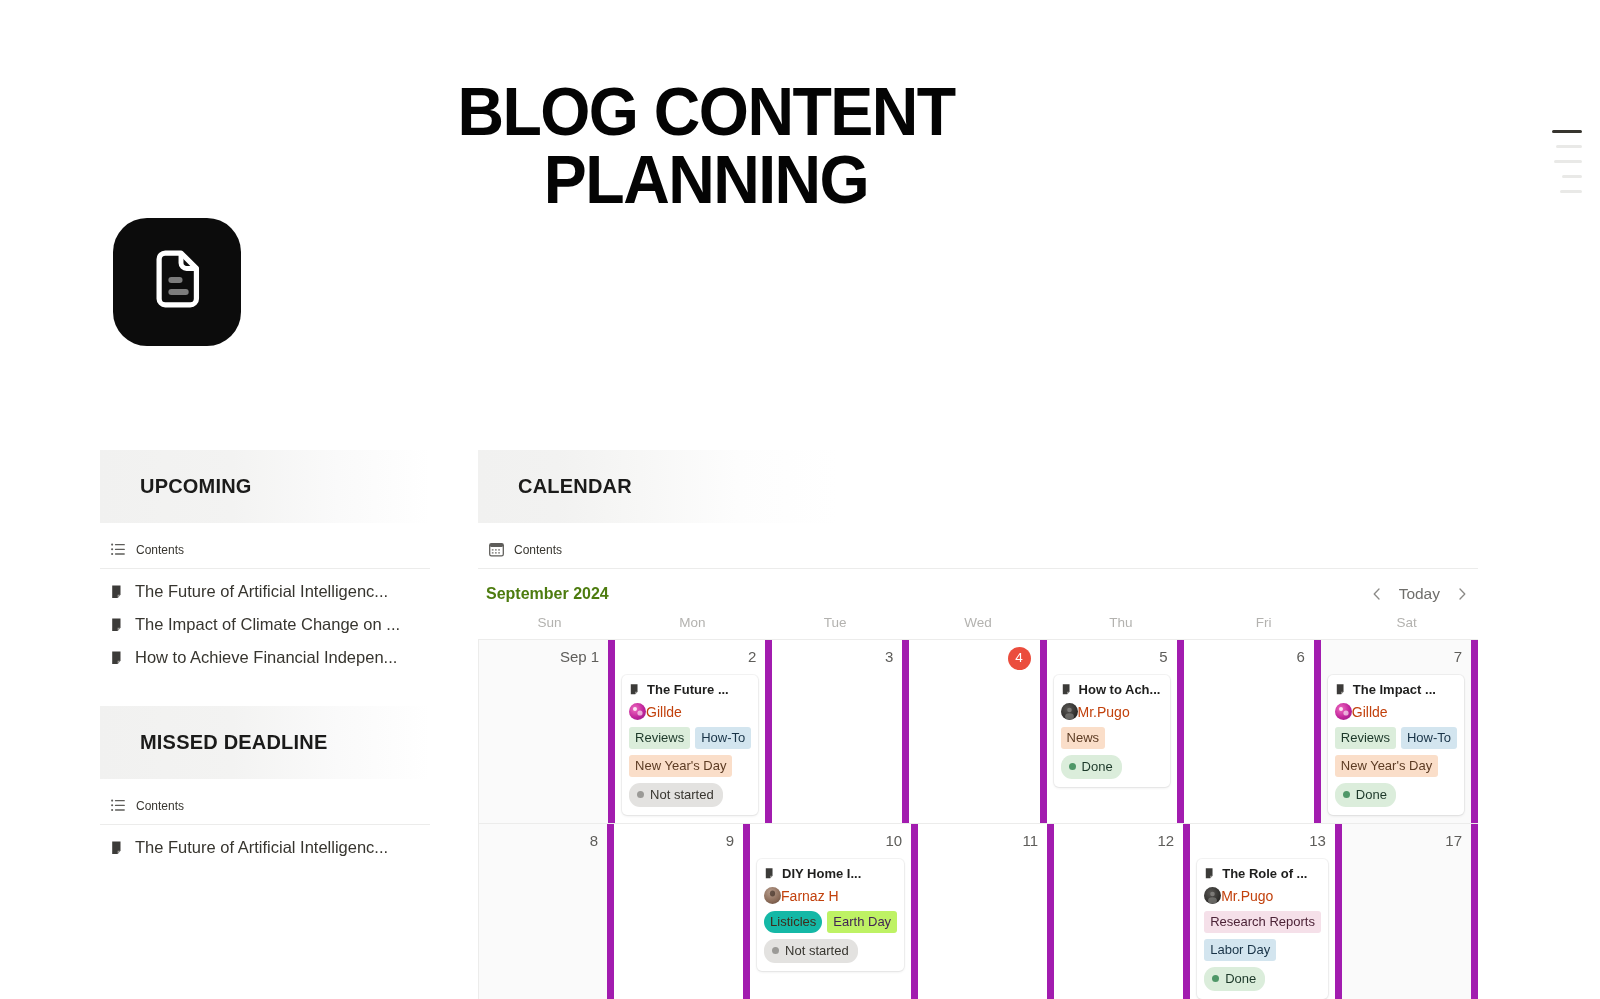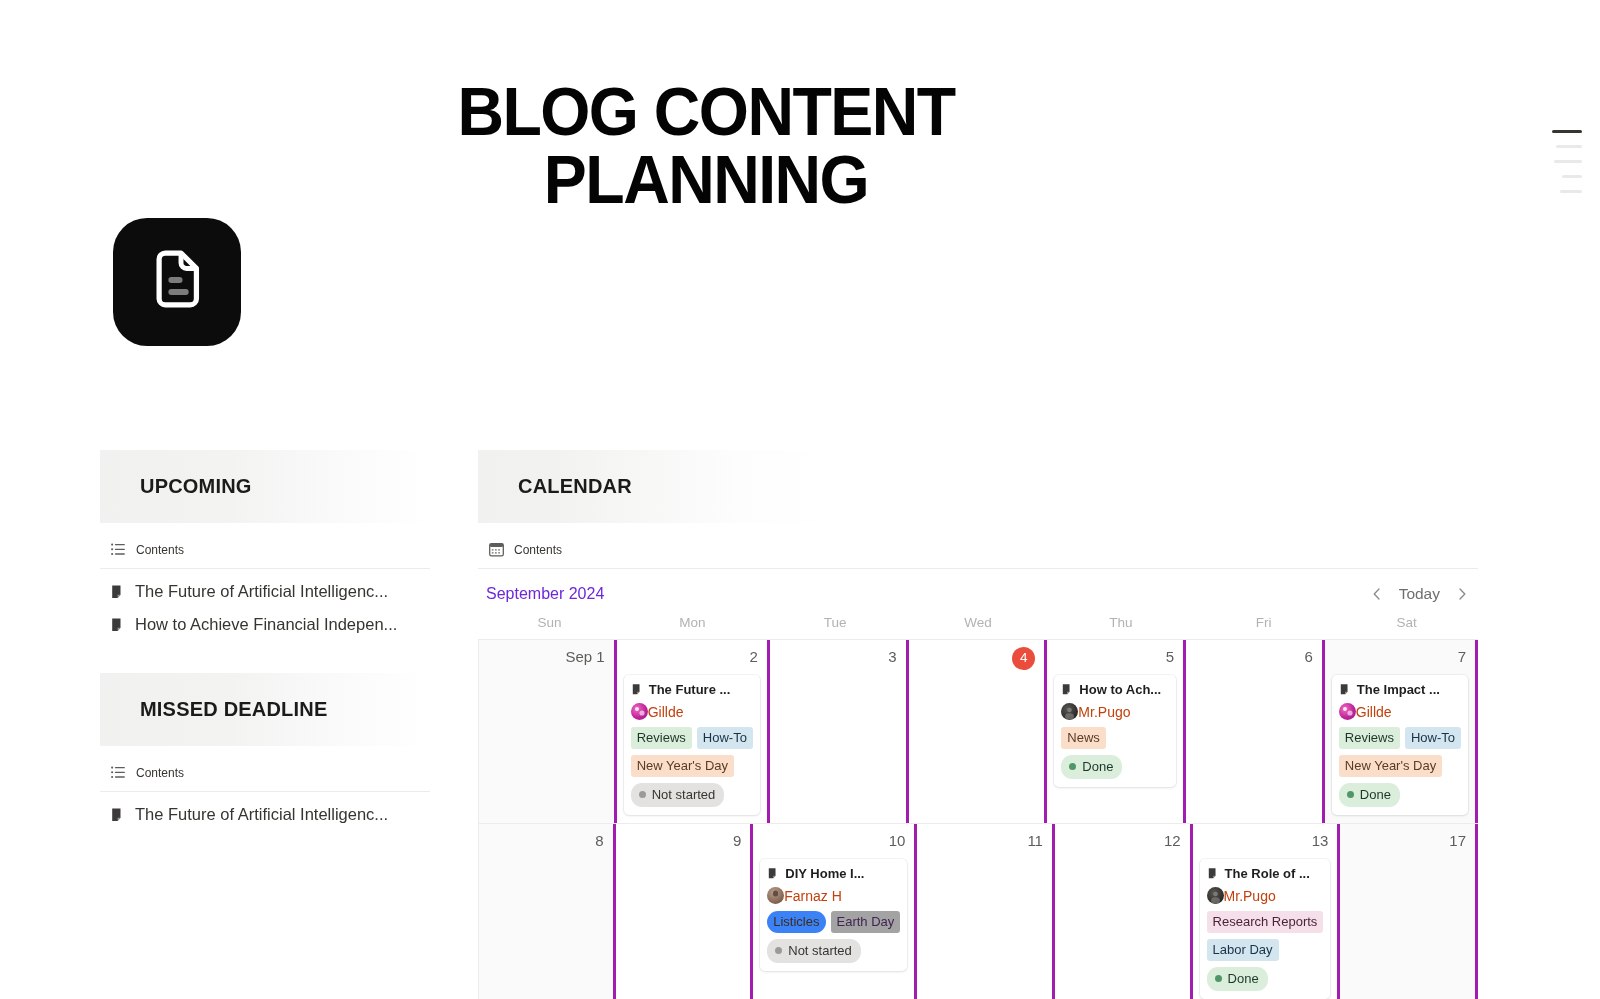--- a/index.html
+++ b/index.html
@@ -91,38 +91,38 @@
     padding: 7px 0 7px 10px; font-size: 16.5px; color: #37352f;
     white-space: nowrap; overflow: hidden;
   }
   .link-item .ico { width: 16px; height: 16px; flex: none; display:block; }
 
   
   .cal-toolbar {
     display: flex; align-items: center; justify-content: space-between;
     padding: 16px 8px 12px 8px;
   }
-  .cal-month { font-size: 16px; font-weight: 400; color: #6d28d9; text-align: center; }
+  .cal-month { font-size: 16px; font-weight: 700; color: #4d7c0f; text-align: center; }
   .cal-nav { display: flex; align-items: center; gap: 14px; color: #8b8a87; }
   .cal-nav .chev { width: 16px; height: 16px; display: block; cursor: pointer; }
   .cal-nav .today { font-size: 15.5px; color: #6f6e6b; cursor: pointer; }
 
   .weekdays { display: grid; grid-template-columns: repeat(7, 1fr); }
   .weekdays div {
     text-align: center; font-size: 13.5px; color: #b3b2af;
     padding-bottom: 9px;
   }
 
   .weeks { border-top: 1px solid #ececeb; }
   .week {
     display: grid; grid-template-columns: repeat(7, 1fr);
     border-bottom: 1px solid #ececeb;
   }
   .daycell {
-    min-height: 171px; border-right: 3px solid #a21caf;
+    min-height: 171px; border-right: 7px solid #a21caf;
     padding: 6px 7px 8px 7px; position: relative; background: #ffffff;
   }
   .daycell:first-child { border-left: 1px solid #ececeb; }
   .daycell.weekend { background: #fafafa; }
   .daynum {
     text-align: right; font-size: 15px; color: #5e5d5a;
     height: 22px; line-height: 22px; padding-right: 2px;
   }
   .daynum .today-badge {
     display: inline-flex; align-items: center; justify-content: center;
@@ -215,20 +215,27 @@
       <span>Contents</span>
     </div>
     <div class="divider"></div>
     <div class="link-list" id="upcoming-list">
         <div class="link-item">
           <span class="ico"><svg width="16" height="16" viewBox="0 0 16 16">
               <path d="M2.2 1.6h8.3v9.2L7.6 13.9H2.2z" fill="#3c3b39"></path>
               <path d="M10.5 10.8H7.6v3.1z" fill="#9b9a97"></path>
             </svg></span>
           <span>The Future of Artificial Intelligenc...</span>
+        </div>
+        <div class="link-item">
+          <span class="ico"><svg width="16" height="16" viewBox="0 0 16 16">
+              <path d="M2.2 1.6h8.3v9.2L7.6 13.9H2.2z" fill="#3c3b39"></path>
+              <path d="M10.5 10.8H7.6v3.1z" fill="#9b9a97"></path>
+            </svg></span>
+          <span>The Impact of Climate Change on ...</span>
         </div>
         <div class="link-item">
           <span class="ico"><svg width="16" height="16" viewBox="0 0 16 16">
               <path d="M2.2 1.6h8.3v9.2L7.6 13.9H2.2z" fill="#3c3b39"></path>
               <path d="M10.5 10.8H7.6v3.1z" fill="#9b9a97"></path>
             </svg></span>
           <span>How to Achieve Financial Indepen...</span>
         </div>
       </div>
 
@@ -412,22 +419,22 @@
                     <path d="M2.2 1.6h8.3v9.2L7.6 13.9H2.2z" fill="#3c3b39"></path>
                     <path d="M10.5 10.8H7.6v3.1z" fill="#9b9a97"></path>
                   </svg></span>
                 <span>DIY Home I...</span>
               </div><div class="ev-person">
                 <span class="avatar" style="background: radial-gradient(circle at 40% 30%, rgb(183, 157, 141) 0%, rgb(138, 107, 88) 60%, rgb(92, 67, 54) 100%);"><svg width="17" height="17" viewBox="0 0 17 17">
                     <ellipse cx="8.5" cy="6.5" rx="2.6" ry="3" fill="#3a2b22" opacity="0.65"></ellipse>
                   </svg></span>
                 <span>Farnaz H</span>
               </div><div class="tagrow">
-                <span class="tag" style="background: #3b82f6; color: rgb(64, 44, 27); border-radius: 11px;">Listicles</span>
-                <span class="tag" style="background: #a3a3a3; color: rgb(65, 36, 84);">Earth Day</span>
+                <span class="tag" style="background: #14b8a6; color: rgb(64, 44, 27); border-radius: 11px;">Listicles</span>
+                <span class="tag" style="background: #bef264; color: rgb(65, 36, 84);">Earth Day</span>
               </div><span class="status" style="background: rgb(227, 226, 224); color: rgb(55, 53, 47);">
                 <span class="dot" style="background: rgb(155, 154, 151);"></span>
                 <span>Not started</span>
               </span></div>
           </div>
           <div class="daycell">
             <div class="daynum">11</div>
           </div>
           <div class="daycell">
             <div class="daynum">12</div>

